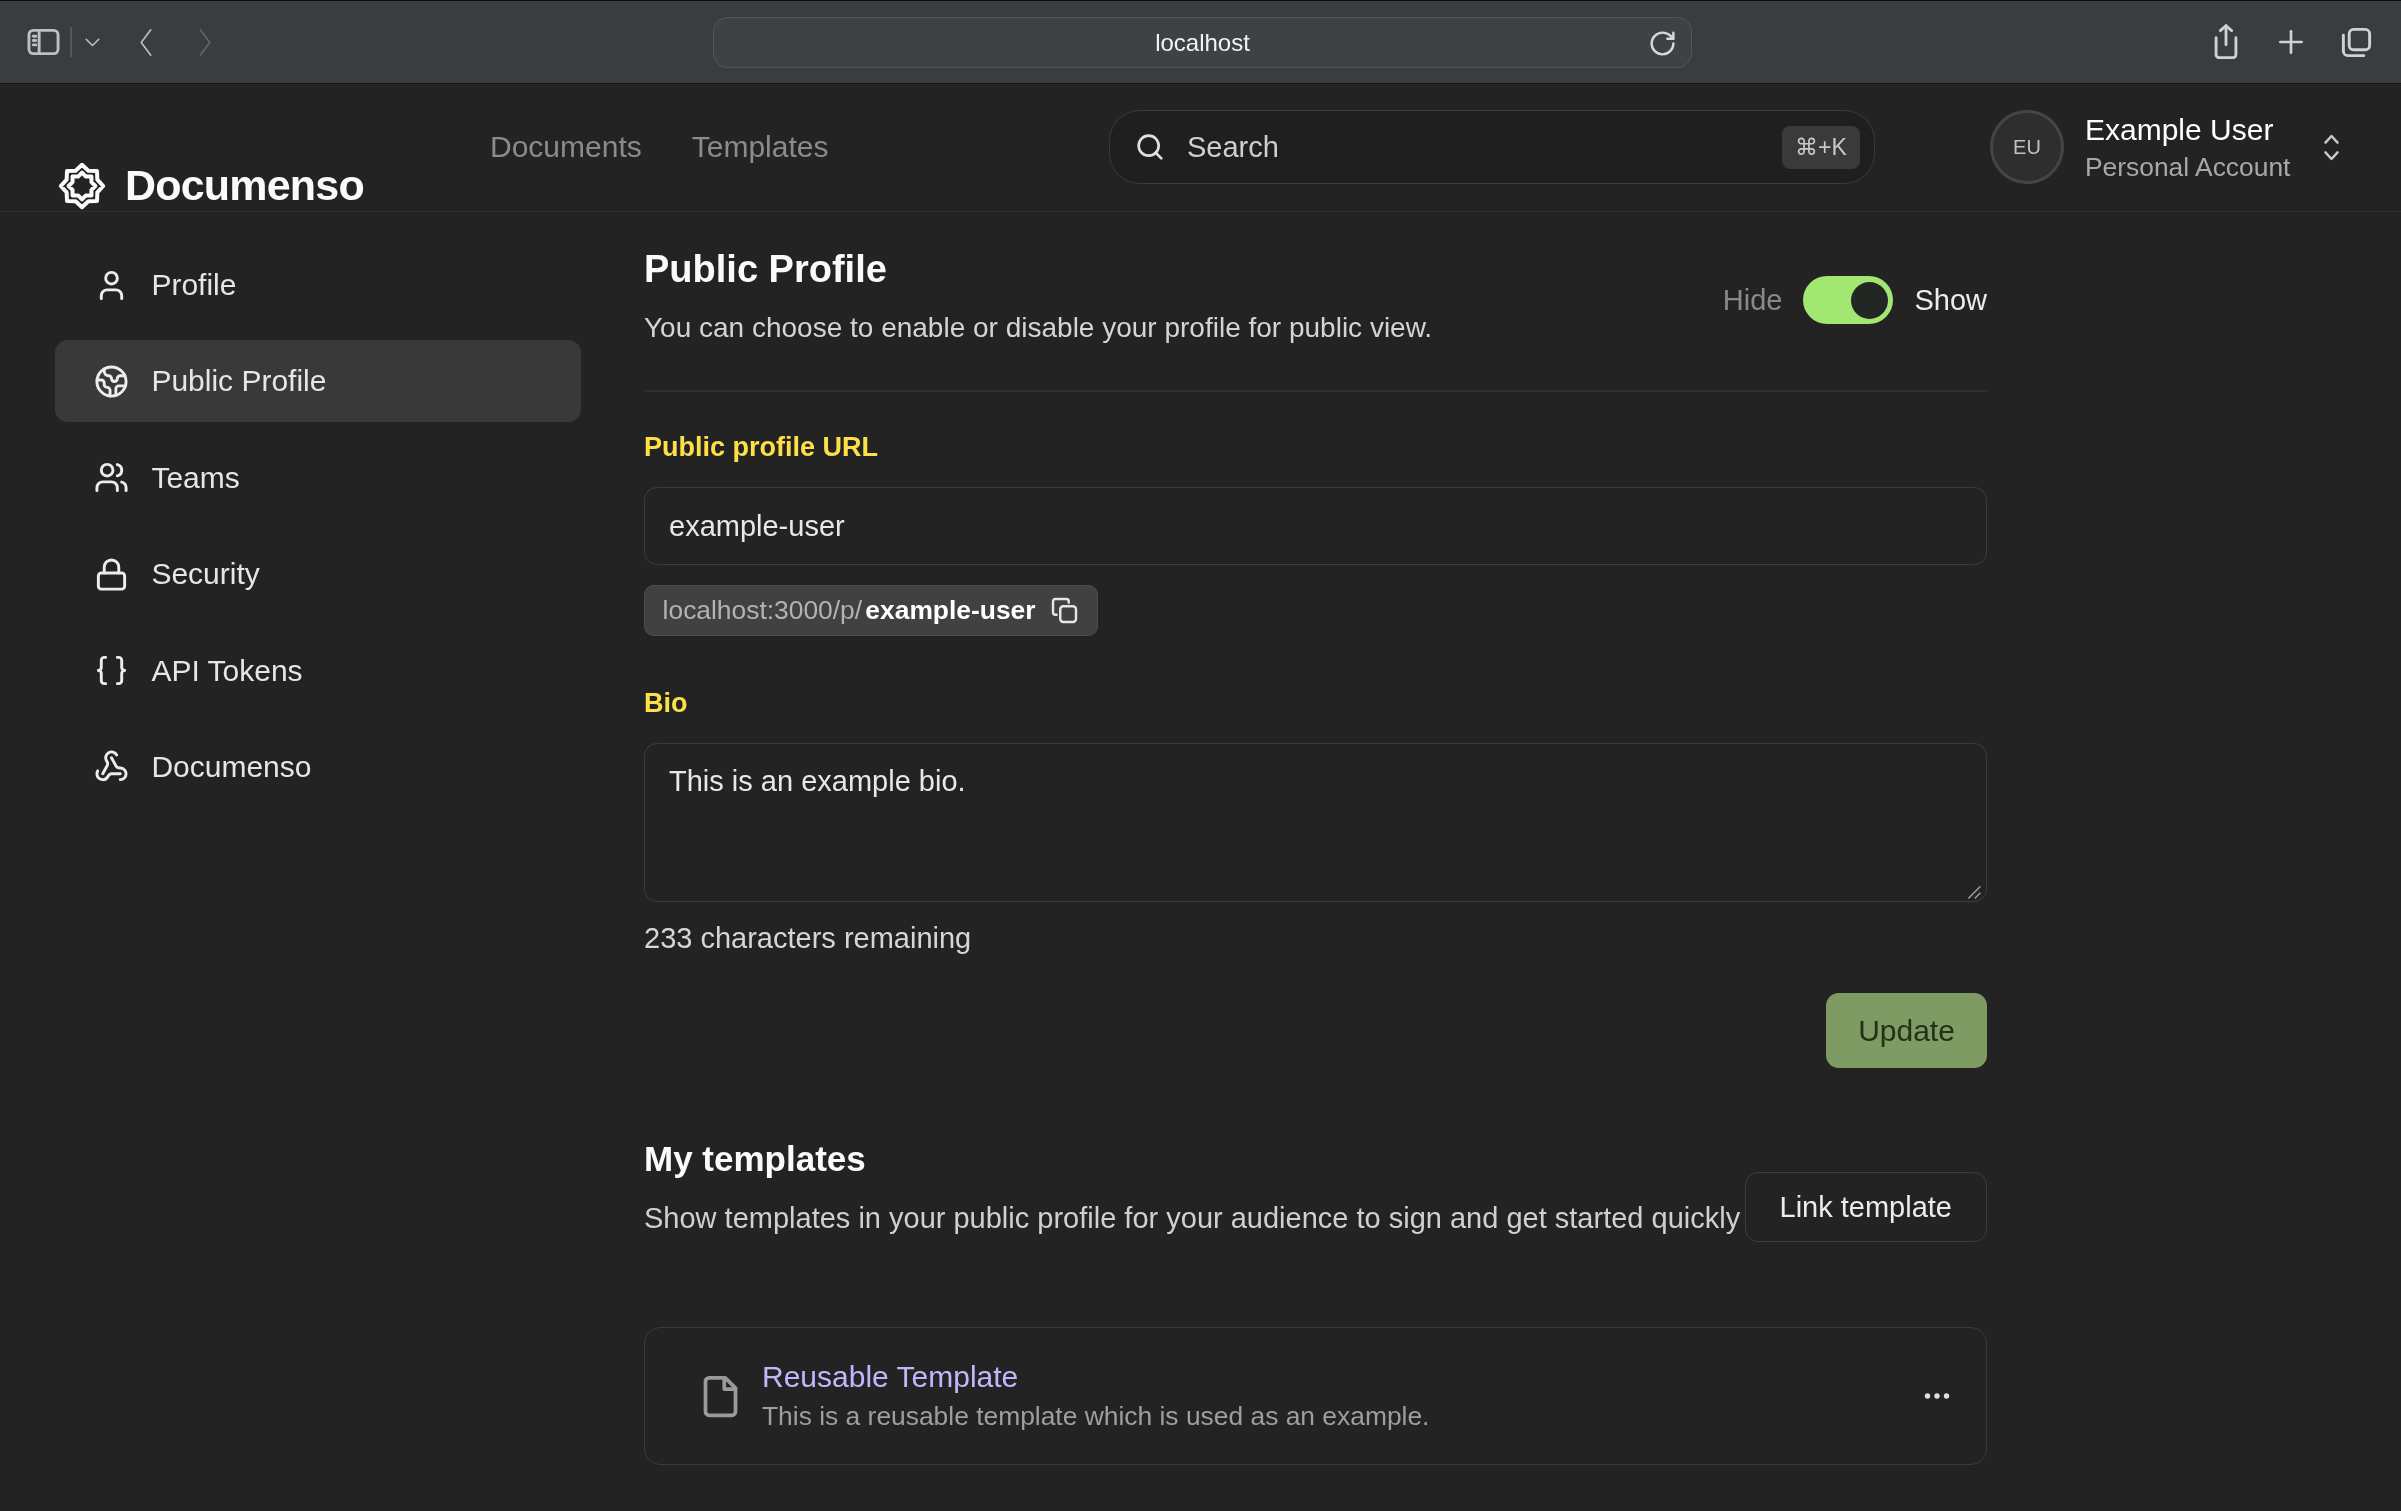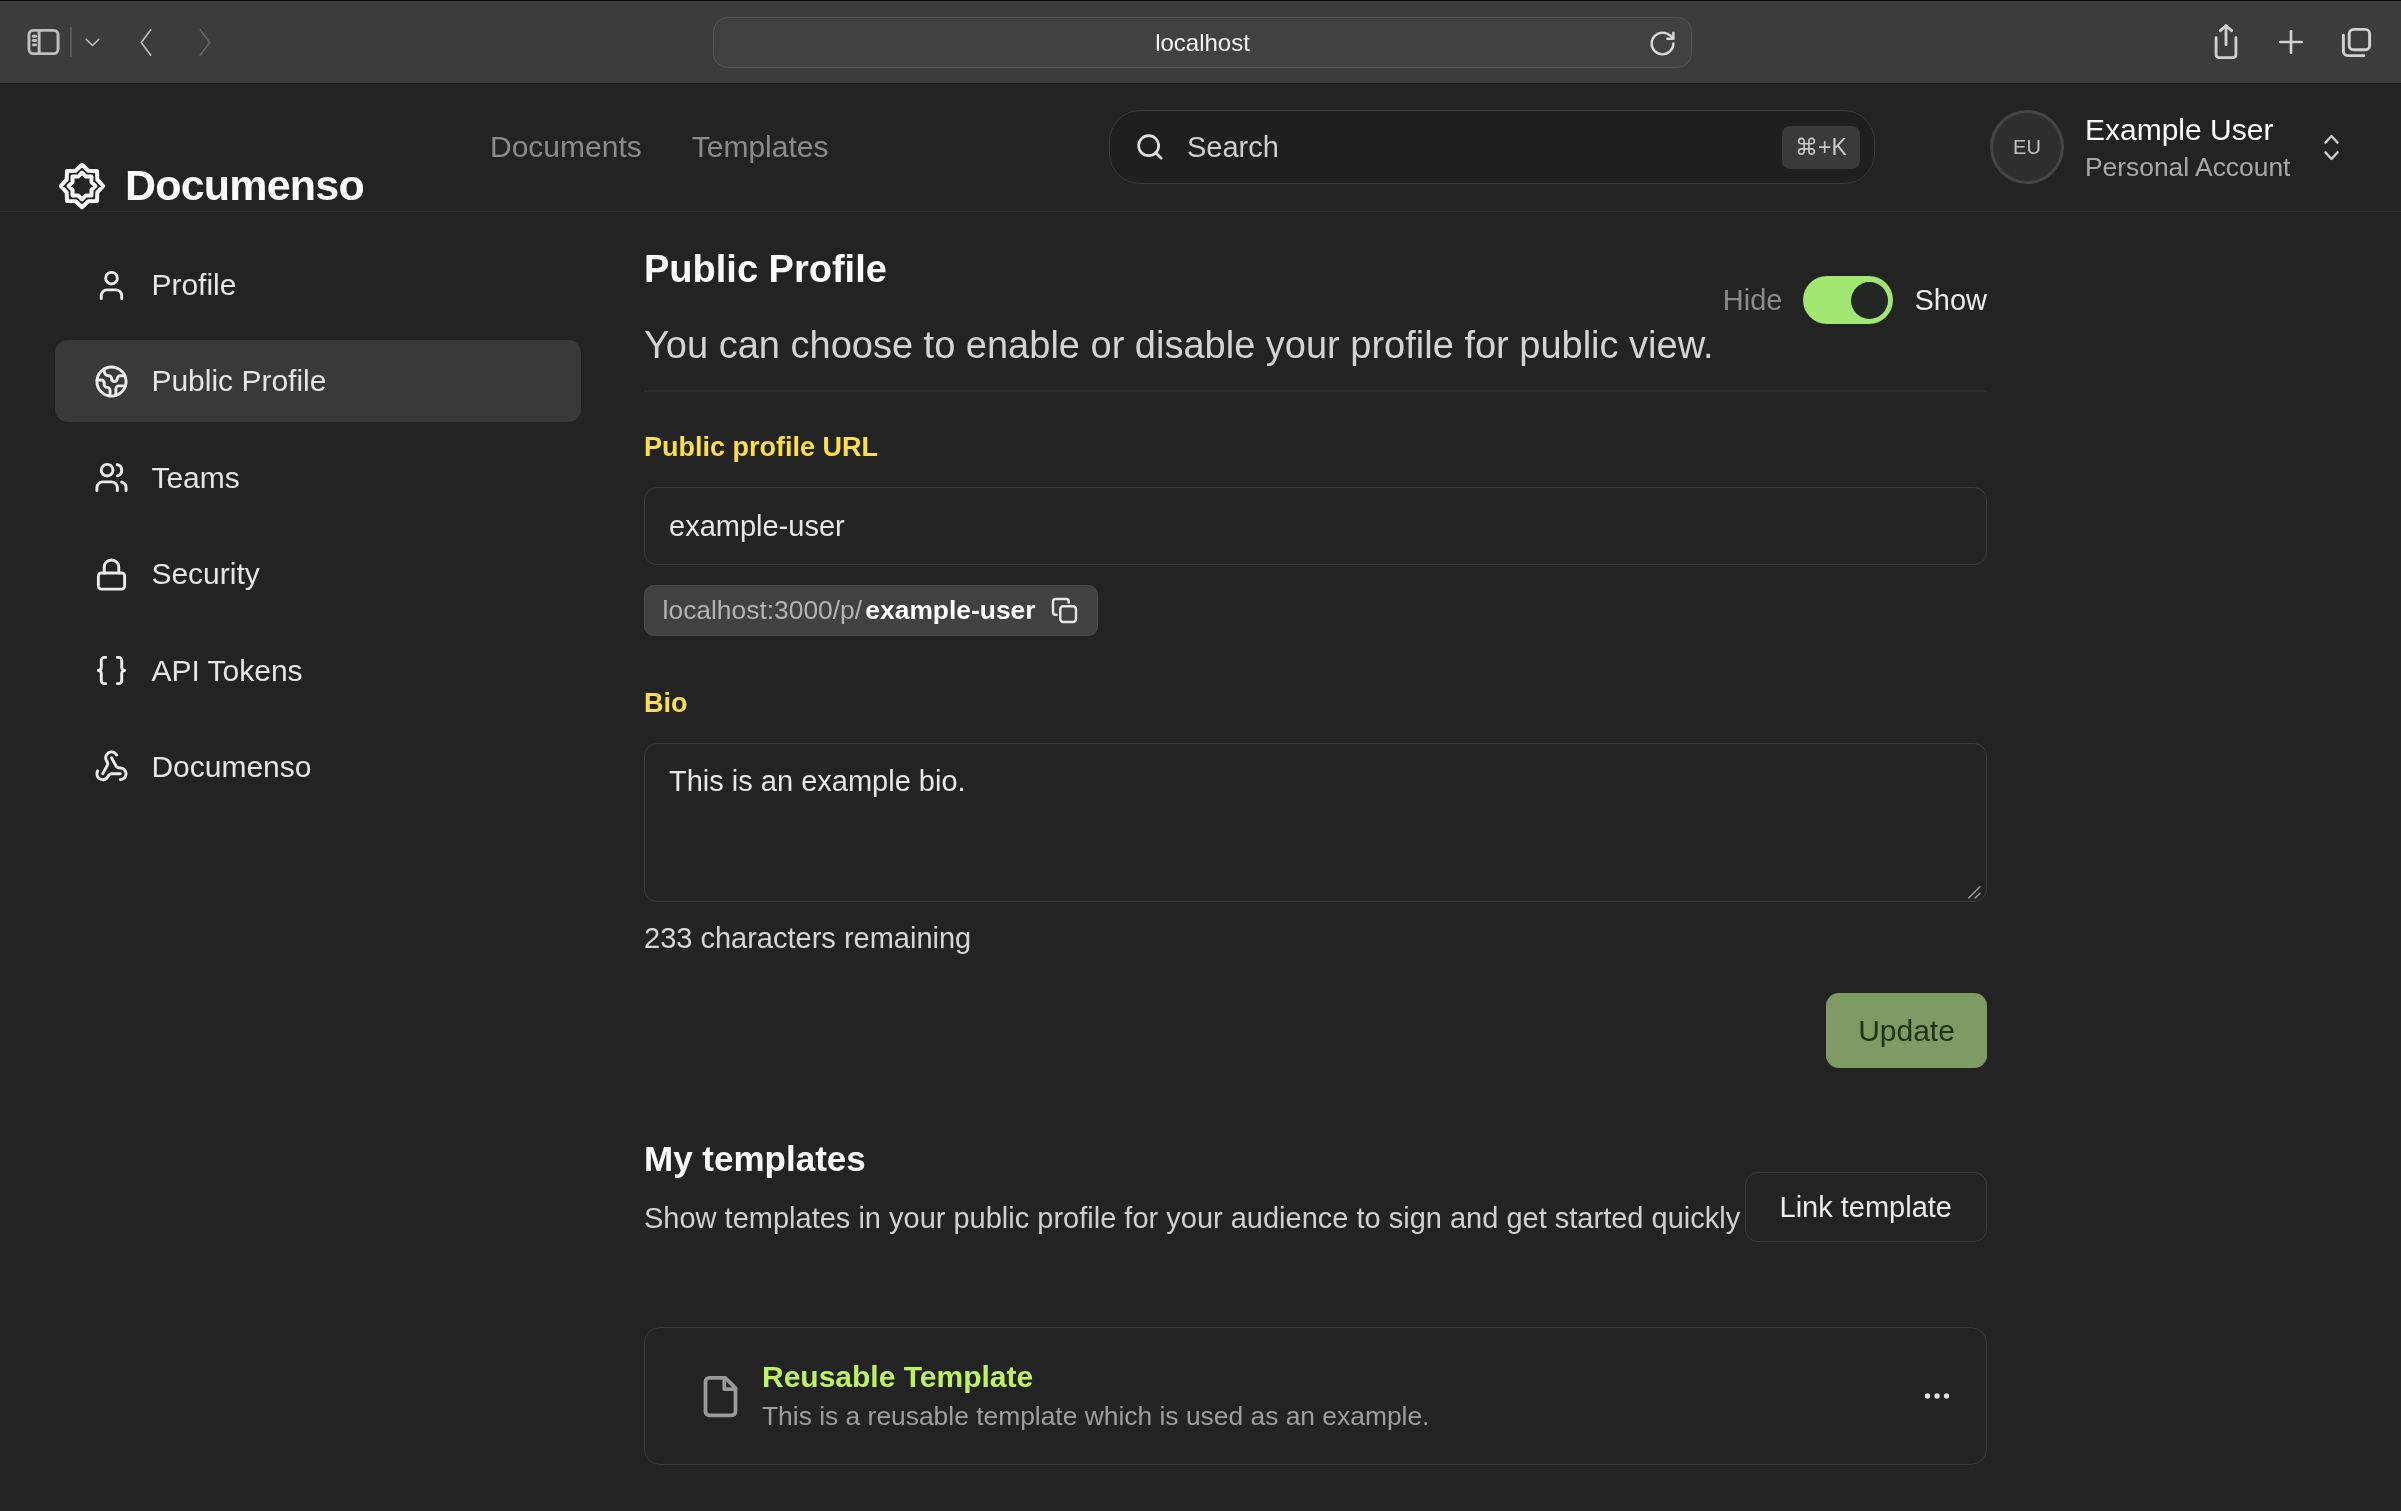--- a/index.html
+++ b/index.html
@@ -51,21 +51,21 @@
   .side-item .s-icon{width:35px;height:35px;margin-right:22.4px;color:#ededed;}
   .side-item .s-label{font-size:30px;font-weight:500;}
 
   
   .h1{position:absolute;left:644px;top:248px;font-size:38px;font-weight:700;color:#fafafa;}
   .toggle-row{position:absolute;right:414px;top:276px;height:48px;display:flex;align-items:center;gap:21px;}
   .t-hide{font-size:29px;color:#8a8a8a;}
   .t-show{font-size:29px;color:#ececec;}
   .toggle{position:relative;width:90px;height:48px;border-radius:24px;background:var(--accent-green,#a2e771);}
   .toggle .knob{position:absolute;right:5.6px;top:5.6px;width:37px;height:37px;border-radius:50%;background:#232723;}
-  .subtitle{position:absolute;left:644px;top:324px;font-size:38px;color:#d4d4d4;}
+  .subtitle{position:absolute;left:644px;top:312px;font-size:28px;color:#d4d4d4;}
   .divider{position:absolute;left:644px;right:414px;top:390px;height:1.6px;background:#2e2e2e;}
 
   .sec-label{position:absolute;left:644px;font-size:27px;font-weight:700;color:#fde047;}
   .url-input{position:absolute;left:644px;right:414px;top:487px;height:78px;border-radius:12.8px;
              border:1.6px solid #3c3c3c;background:transparent;box-sizing:border-box;color:#e8e8e8;
              font-size:29px;font-family:inherit;padding:0 24px;outline:none;}
   .chip{position:absolute;left:644px;top:585px;height:51px;border-radius:9.6px;background:#414141;
         border:0.8px solid #4d4d4d;display:inline-flex;align-items:center;gap:14.4px;padding:0 17.6px;box-sizing:border-box;}
   .chip .pfx{font-size:26.4px;color:#b3b3b3;}
   .chip .slug{font-size:26.4px;color:#ffffff;font-weight:700;margin-left:-11.2px;}
@@ -82,21 +82,21 @@
               font-family:inherit;cursor:pointer;}
 
   .h2{position:absolute;left:644px;top:1139px;font-size:35px;font-weight:700;color:#fafafa;}
   .tmpl-desc{position:absolute;left:644px;top:1197px;width:1120px;font-size:29px;color:#d0d0d0;line-height:42px;}
   .link-btn{position:absolute;right:414px;top:1172px;height:70px;padding:0 34px;border-radius:12.8px;
             background:transparent;border:1.6px solid #3c3c3c;color:#ececec;font-size:29px;font-weight:500;
             font-family:inherit;cursor:pointer;}
   .card{position:absolute;left:644px;right:414px;top:1327px;height:138px;border-radius:16px;
         border:1.6px solid #3a3a3a;box-sizing:border-box;display:flex;align-items:center;padding:0 30px 0 53px;}
   .card .f-icon{width:45px;height:45px;color:#9a9a9a;margin-right:19px;}
-  .card-title{font-size:30px;font-weight:700;color:#bef264;}
+  .card-title{font-size:30px;font-weight:400;color:#c4b5fd;}
   .card-sub{font-size:26.4px;color:#9e9e9e;margin-top:6.4px;}
   .card .more{margin-left:auto;color:#e0e0e0;cursor:pointer;}
 </style>
 </head>
 <body>
 
 <div id="screen">
 
   <div id="chrome">
     <div class="chrome-left">

